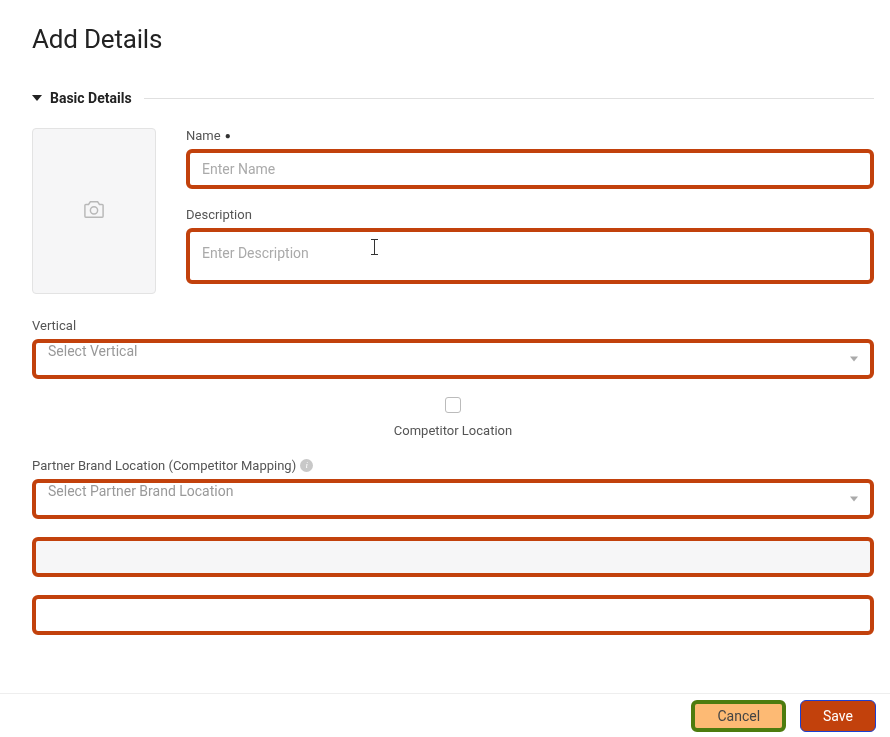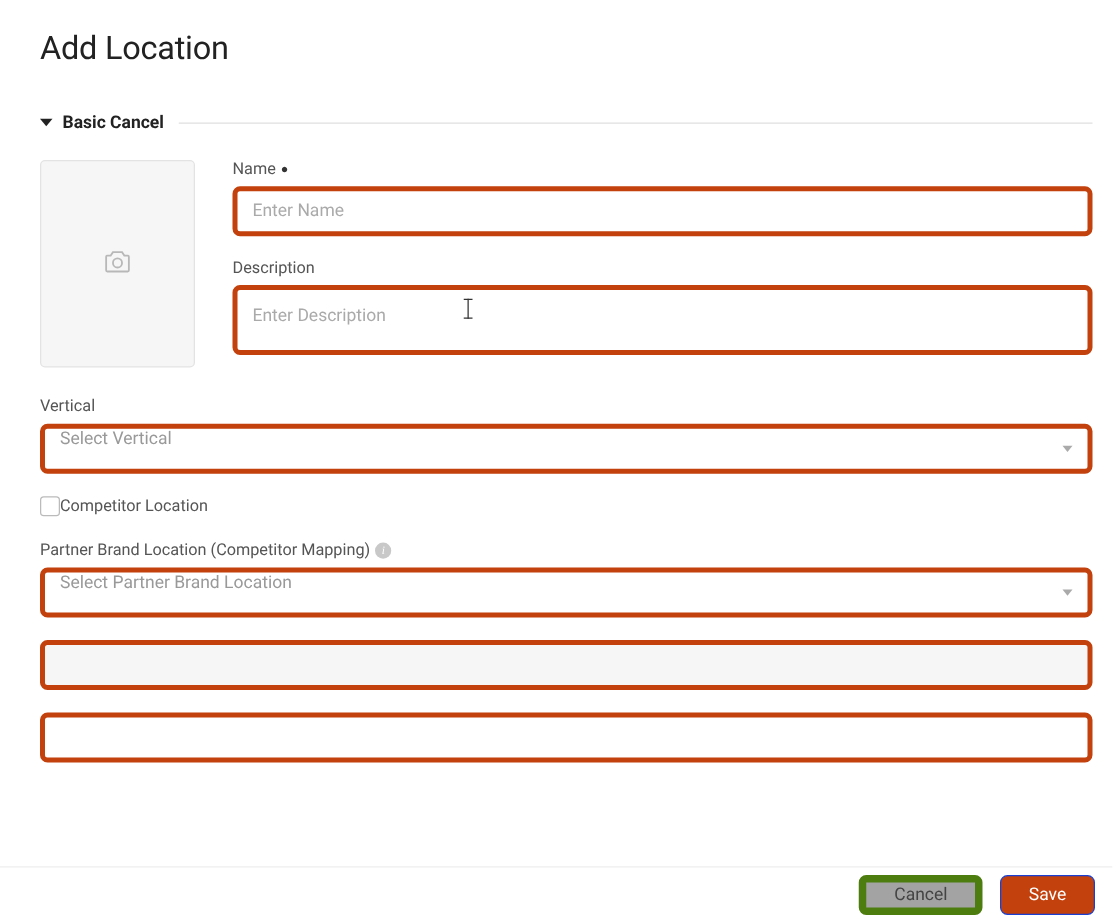--- a/index.html
+++ b/index.html
@@ -111,21 +111,23 @@
       resize: none;
     }
     .input::placeholder, .textarea::placeholder { color: #aaa; }
     .readonly {
       background: #f6f6f7;
       color: #666;
     }
     .checkbox-row {
       display: flex;
       align-items: center;
+      gap: 10px;
       margin-bottom: 20px;
+      flex-direction: column;
     }
     .checkbox-box {
       width: 16px; height: 16px;
       border: 1.5px solid #bbb;
       border-radius: 3px;
       background: #fff;
     }
     .checkbox-label { font-size: 13px; color: #555; }
     .info-icon {
       width: 13px; height: 13px;
@@ -168,39 +170,39 @@
     }
     .btn {
       height: 32px;
       padding: 0 22px;
       font-size: 14px;
       border-radius: 6px;
       cursor: pointer;
       font-family: inherit;
     }
     .btn-secondary {
-      background: #a3a3a3;
-      border: 6px solid #4d7c0f;
+      background: #fdba74;
+      border: 4px solid #4d7c0f;
       color: #444;
     }
     .btn-primary {
       background: #c2410c;
       border: 1px solid #1b3fd1;
       color: #fff;
     }
   </style>
 </head>
 <body>
 
 <div class="content">
-  <h1 class="page-title">Add Location</h1>
+  <h1 class="page-title">Add Details</h1>
 
   <div class="section-header">
     <span class="disclosure"></span>
-    <span class="section-title">Basic Cancel</span>
+    <span class="section-title">Basic Details</span>
     <span class="rule"></span>
   </div>
 
   <div class="top-row">
     <div class="image-upload">
       <span>
         <svg width="22" height="20" viewBox="0 0 24 22" fill="none" stroke="currentColor" stroke-width="1.6">
           <path d="M3 6h3l2-3h8l2 3h3a1 1 0 0 1 1 1v12a1 1 0 0 1-1 1H3a1 1 0 0 1-1-1V7a1 1 0 0 1 1-1z"></path>
           <circle cx="12" cy="12.5" r="4"></circle>
         </svg>

